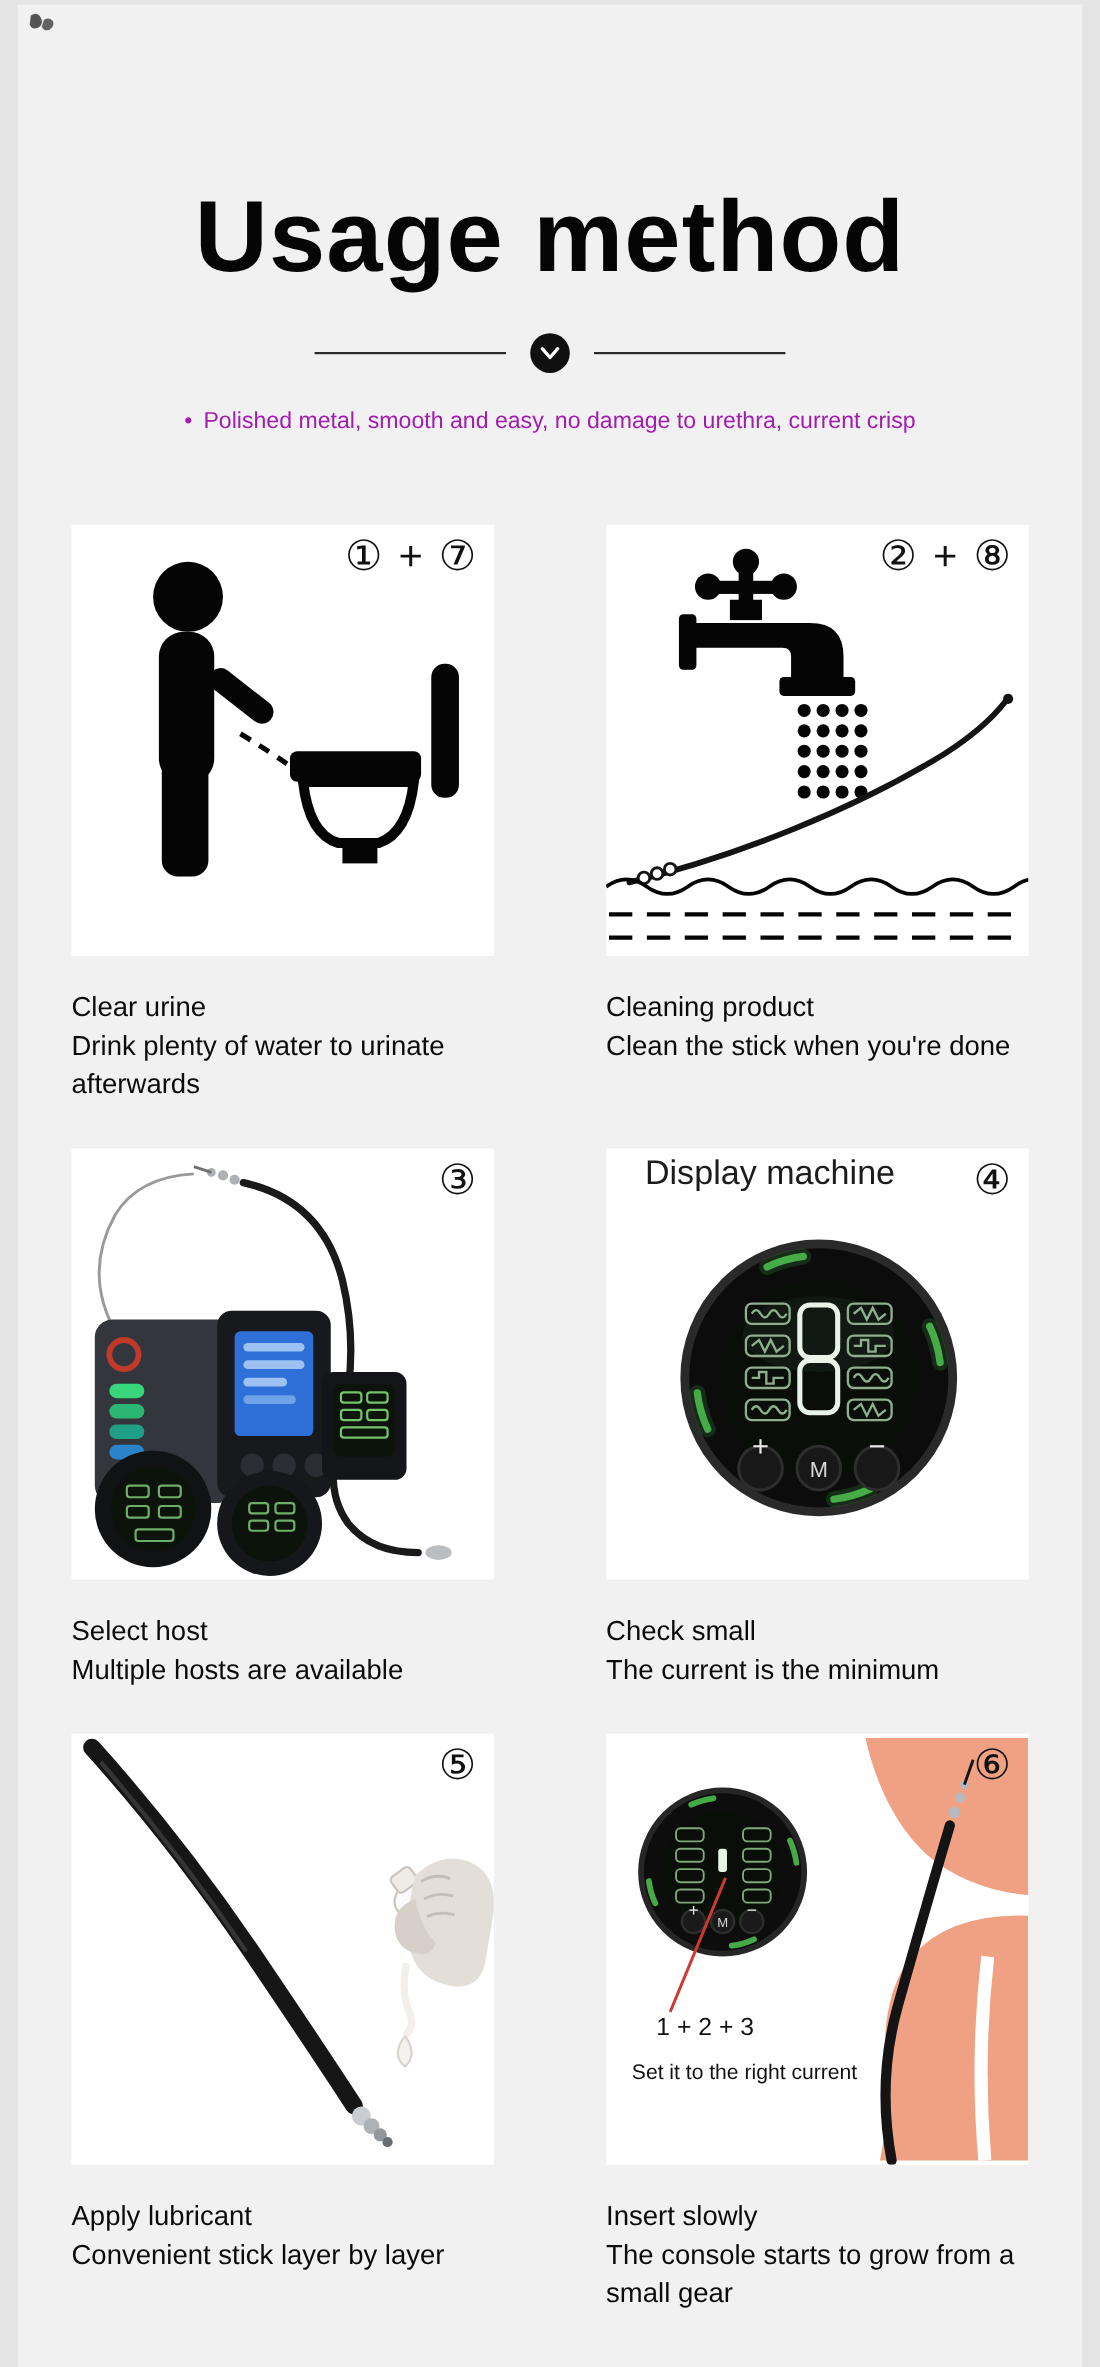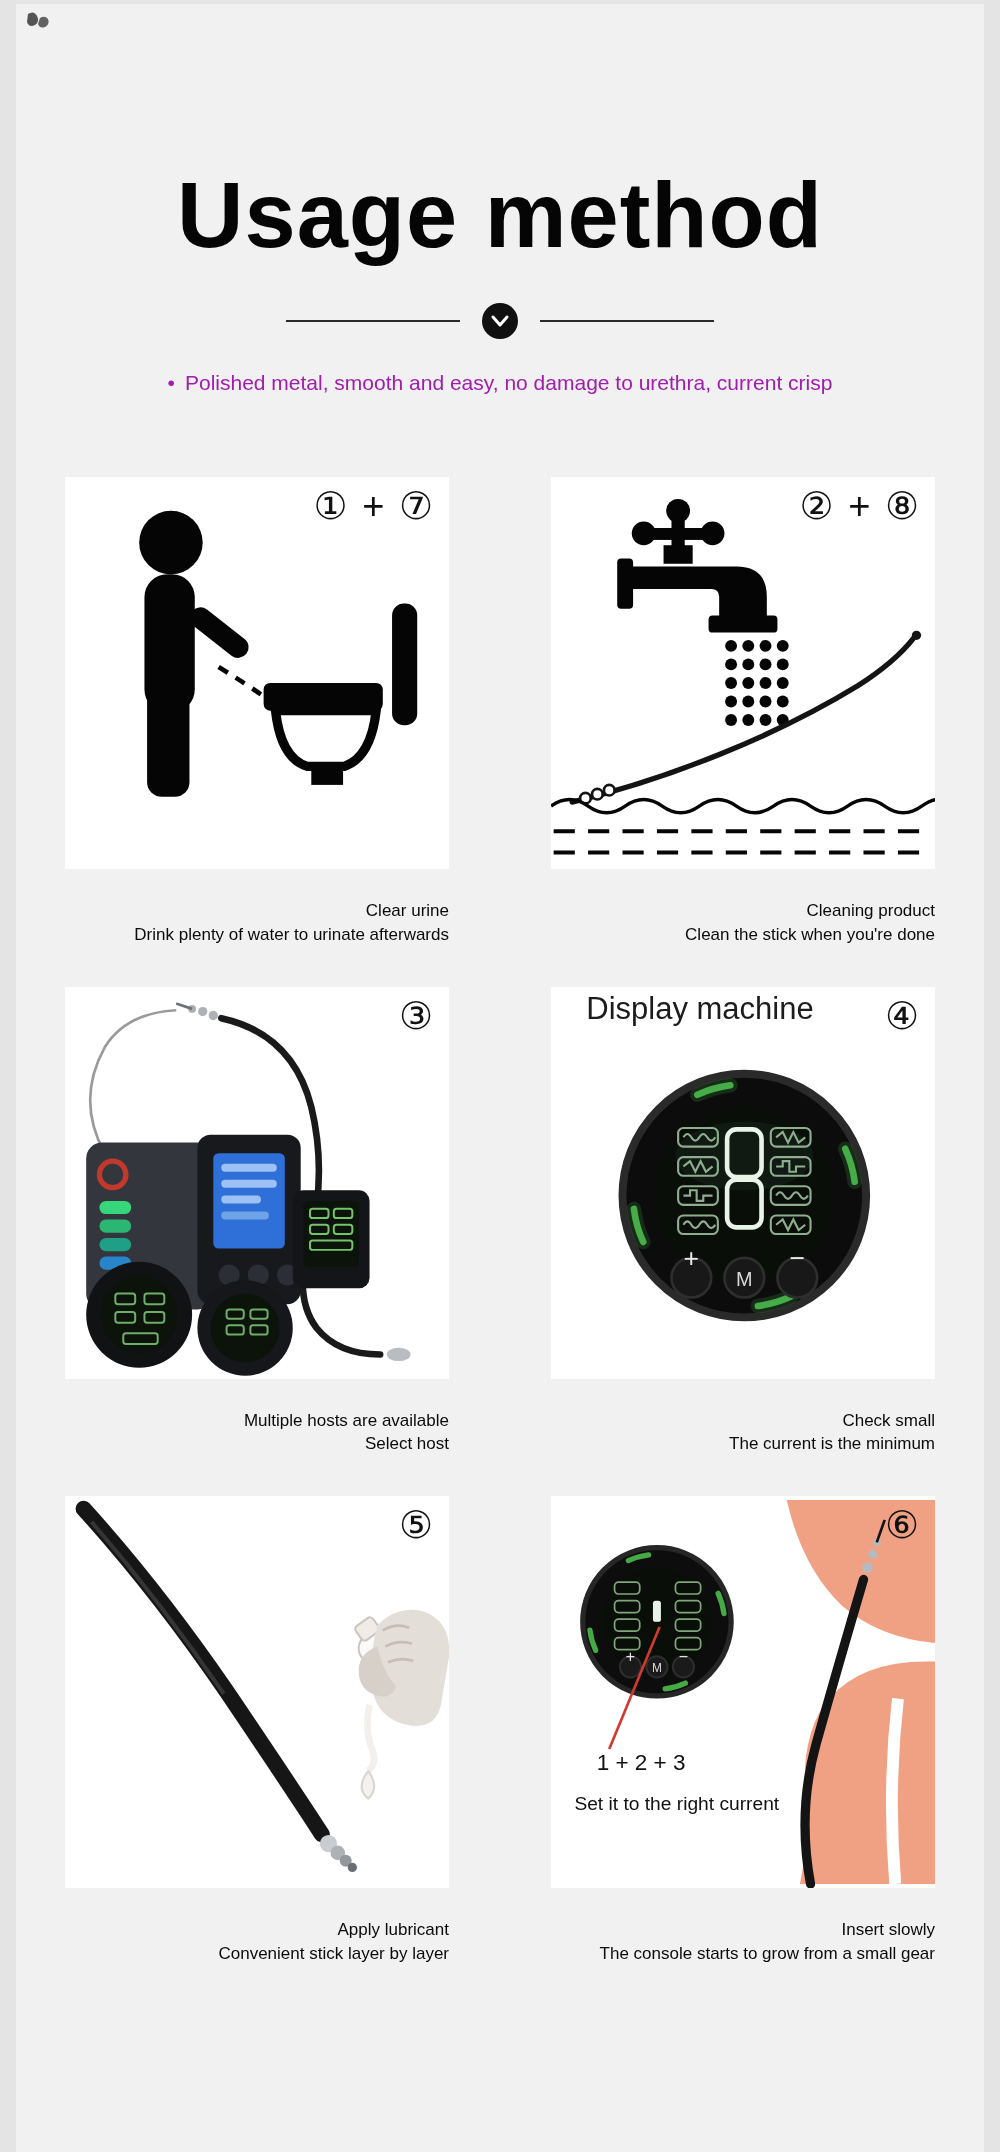--- a/index.html
+++ b/index.html
@@ -17,21 +17,21 @@
 
   .bullet { text-align:center; margin-top:32px; font-size:21px; color:#a21caf; }
   .bullet .marker { margin-right:10px; }
 
   .grid { display:grid; grid-template-columns:1fr 1fr; column-gap:102px; row-gap:40px; padding:0 49px; margin-top:82px; }
   .cell { display:flex; flex-direction:column; }
   .panel { position:relative; background:#ffffff; height:392px; overflow:hidden; }
   .panel .art { width:100%; height:100%; display:block; }
   .badge { position:absolute; top:10px; right:14px; font-size:38px; color:#111; line-height:1; letter-spacing:2px; }
   .panel-title { position:absolute; top:4px; left:0; width:calc(100% - 86px); text-align:center; font-size:31px; color:#1c1c1c; }
-  .caption { margin-top:30px; text-align:right; font-size:17px; line-height:1.4; color:#0b0b0b; }
+  .caption { margin-top:30px; text-align:left; font-size:25px; line-height:1.4; color:#0b0b0b; }
 </style>
 </head>
 <body>
 
 <div class="page">
 
   <svg class="corner-mark" viewBox="0 0 24 22">
     <path d="M2,4 q6,-4 9,2 q3,6 -2,9 q-6,3 -8,-3 z" fill="#3a3a3a"></path>
     <path d="M14,8 q5,-3 8,1 q2,5 -3,8 q-5,2 -7,-3 z" fill="#4a4a4a"></path>
   </svg>
@@ -188,22 +188,22 @@
             <rect x="122" y="238" width="13" height="7" rx="2" fill="none" stroke="#6fae68" stroke-width="1.5"></rect>
             <rect x="140" y="238" width="13" height="7" rx="2" fill="none" stroke="#6fae68" stroke-width="1.5"></rect>
             <rect x="122" y="250" width="13" height="7" rx="2" fill="none" stroke="#6fae68" stroke-width="1.5"></rect>
             <rect x="140" y="250" width="13" height="7" rx="2" fill="none" stroke="#6fae68" stroke-width="1.5"></rect>
           </g>
           <ellipse cx="252" cy="272" rx="9" ry="5" fill="#b9bcc0"></ellipse>
         </svg>
         <div class="badge">③</div>
       </div>
       <figcaption class="caption">
+        <div>Select host</div>
         <div>Multiple hosts are available</div>
-        <div>Select host</div>
       </figcaption>
     </figure>
 
     <figure class="cell">
       <div class="panel">
         <svg class="art" viewBox="0 0 290 285">
           <circle cx="146" cy="152" r="92" fill="#0c0c0c"></circle>
           <circle cx="146" cy="152" r="92" fill="none" stroke="#2a2a2a" stroke-width="6"></circle>
           <circle cx="146" cy="152" r="84" fill="none" stroke="#2e6b30" stroke-width="11" stroke-linecap="round" stroke-dasharray="26 106" transform="rotate(-115 146 152)" opacity="0.35"></circle>
           <circle cx="146" cy="152" r="84" fill="none" stroke="#49b34a" stroke-width="5" stroke-linecap="round" stroke-dasharray="26 106" transform="rotate(-115 146 152)" opacity="0.95"></circle>

